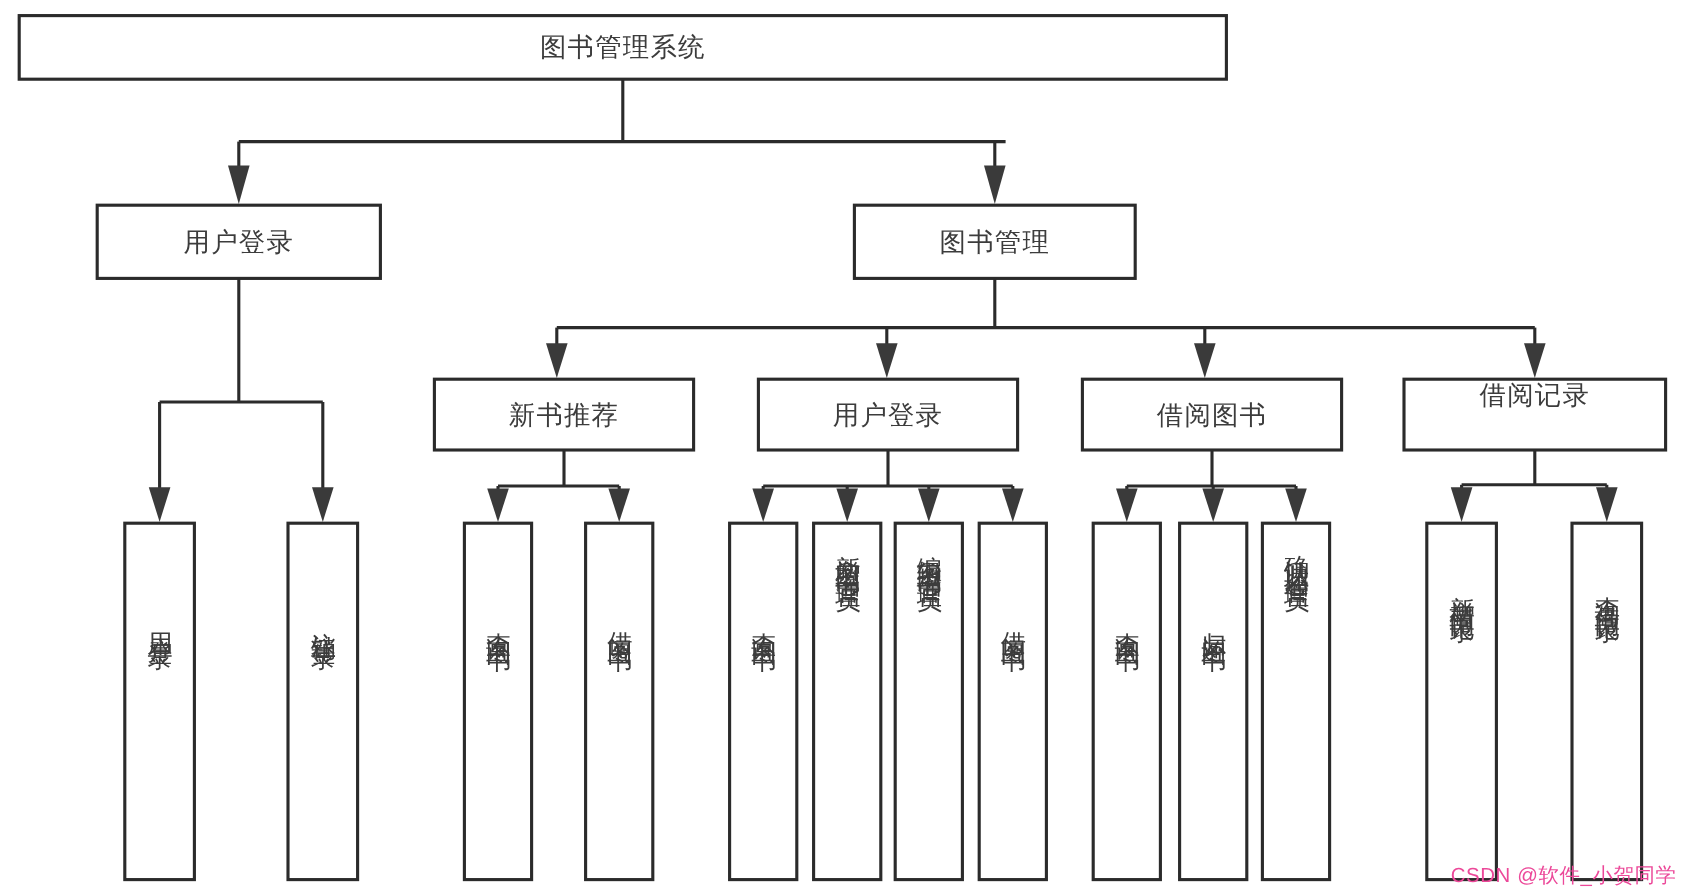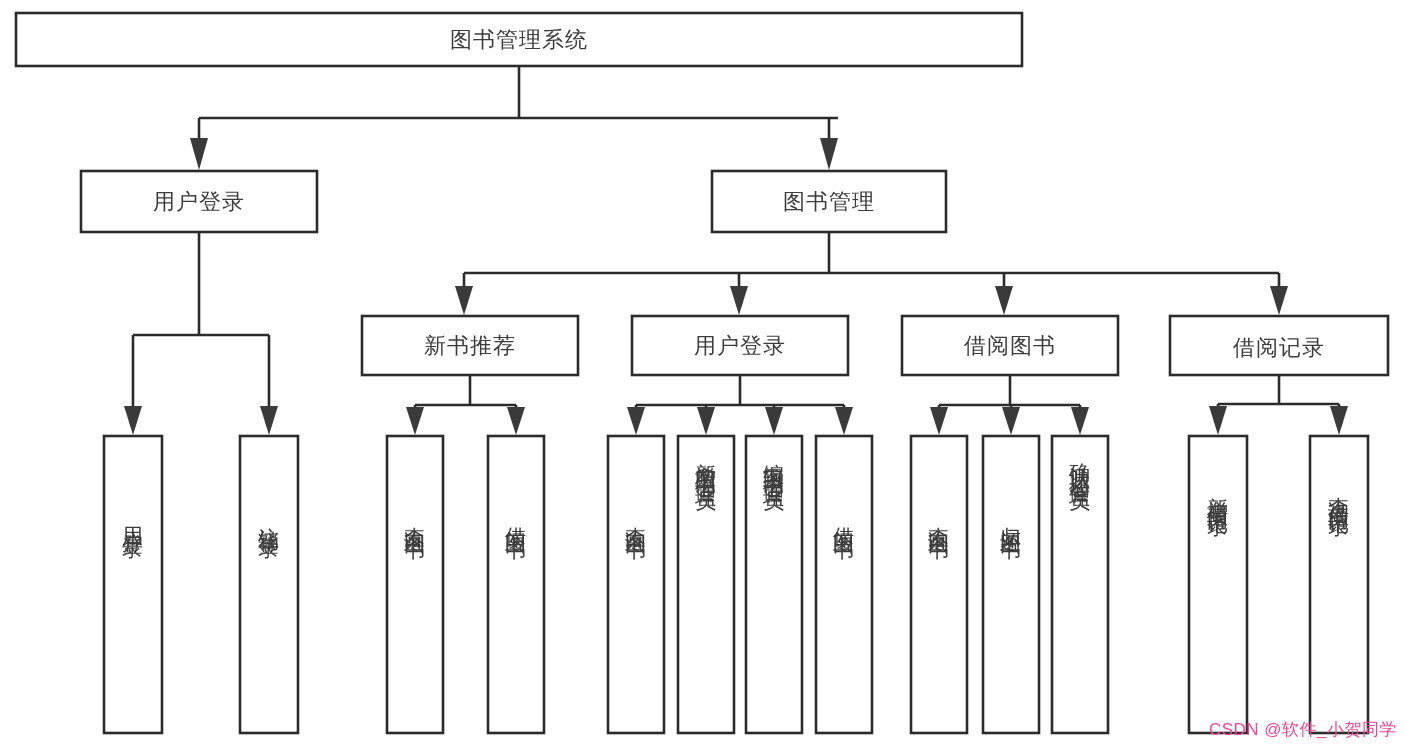--- a/index.html
+++ b/index.html
@@ -187,21 +187,21 @@
   </svg>
 
   <div class="box-label" style="left:16px; top:13px; width:1006px; height:53px;">图书管理系统</div>
 
   <div class="box-label" style="left:81px; top:171px; width:236px; height:61px;">用户登录</div>
   <div class="box-label" style="left:712px; top:171px; width:234px; height:61px;">图书管理</div>
 
   <div class="box-label" style="left:362px; top:316px; width:216px; height:59px;">新书推荐</div>
   <div class="box-label" style="left:632px; top:316px; width:216px; height:59px;">用户登录</div>
   <div class="box-label" style="left:902px; top:316px; width:216px; height:59px;">借阅图书</div>
-  <div class="box-label" style="left:1170px; top:318px; width:218px; height:59px;">借阅记录</div>
+  <div class="box-label" style="left:1170px; top:300px; width:218px; height:59px;">借阅记录</div>
 
   <div class="leaf-text-wrap" style="left:104px; top:436px; width:58px; height:297px; padding-top:74px;">
     <span class="leaf-text">用户登录</span>
   </div>
   <div class="leaf-text-wrap" style="left:240px; top:436px; width:58px; height:297px; padding-top:74px;">
     <span class="leaf-text">注销登录</span>
   </div>
   <div class="leaf-text-wrap" style="left:387px; top:436px; width:56px; height:297px; padding-top:74px;">
     <span class="leaf-text">查询图书</span>
   </div>

